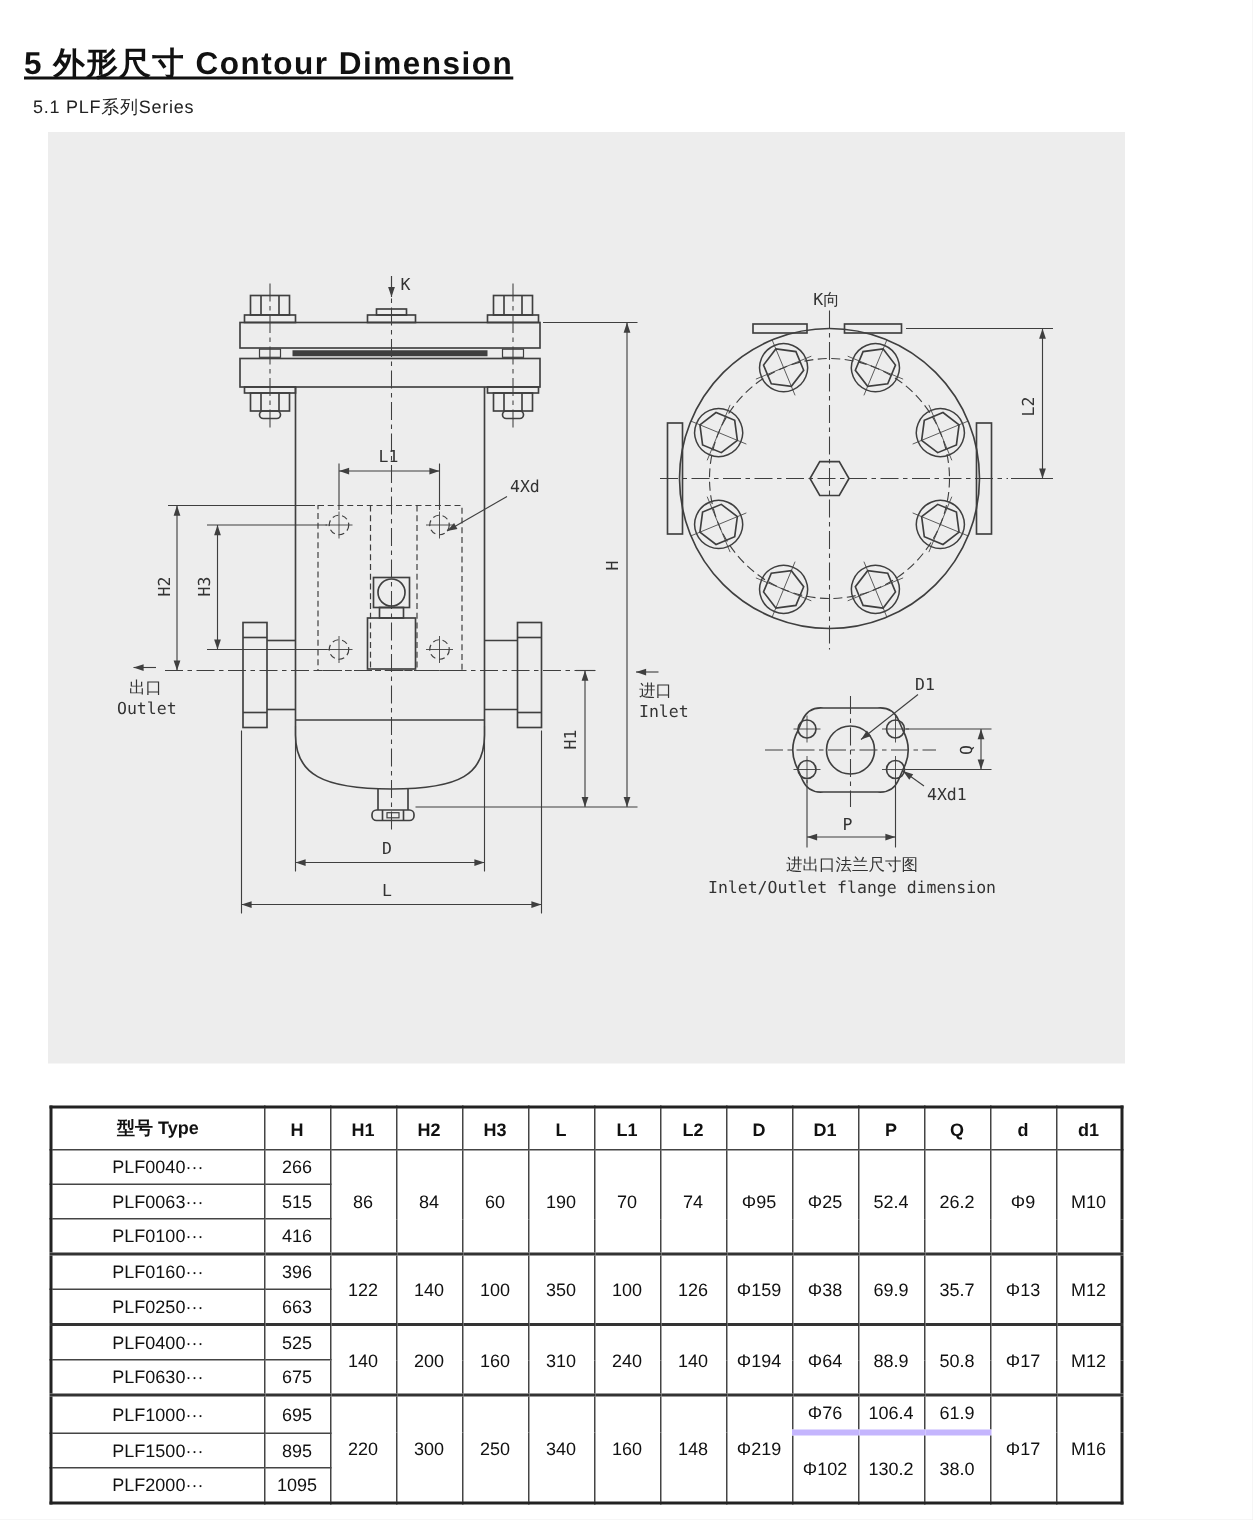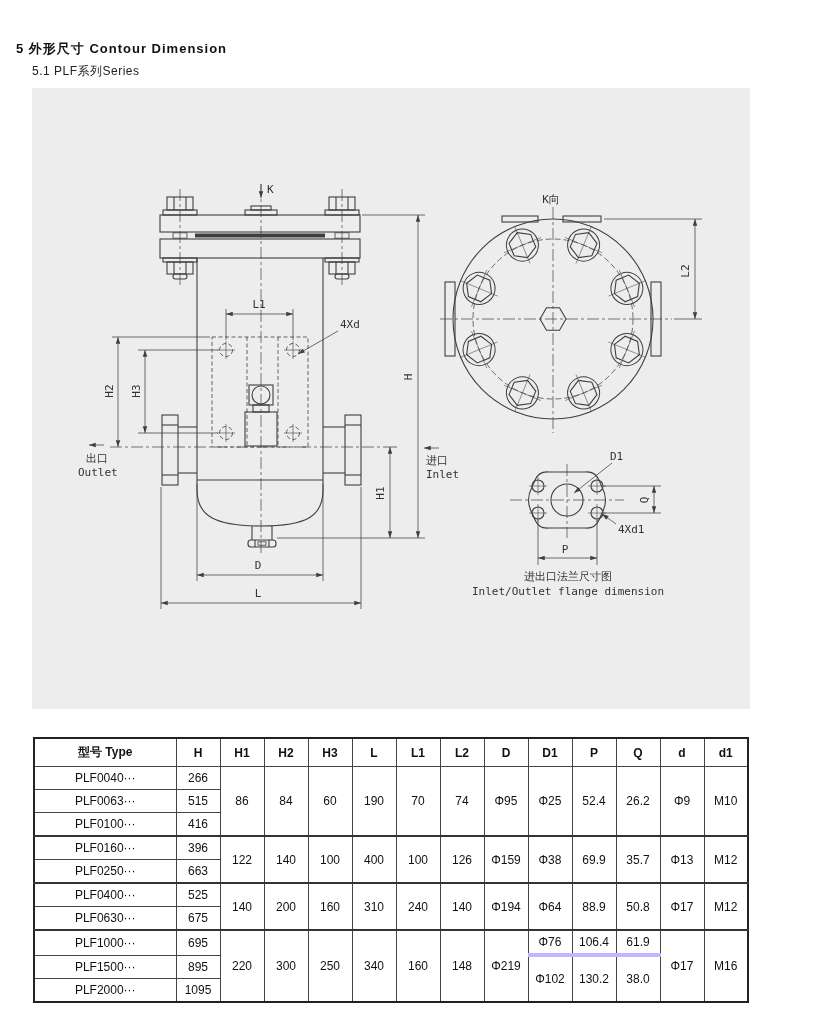--- a/index.html
+++ b/index.html
@@ -1,25 +1,25 @@
 <!DOCTYPE html>
 <html><head>
 <meta charset="utf-8">
 <style>
   html,body{margin:0;padding:0;}
   body{
     width:835px;height:1013px;position:relative;background:#ffffff;
     font-family:"Liberation Sans", sans-serif;color:#1a1a1a;overflow:hidden;
   }
   .title{
-    position:absolute;left:16px;top:40px;font-size:13px;font-weight:bold;
-    letter-spacing:1px;color:#111;
+    position:absolute;left:16px;top:28px;font-size:21px;font-weight:bold;
+    letter-spacing:1px;color:#111;text-decoration:underline;
   }
   .subtitle{
-    position:absolute;left:32px;top:63px;font-size:12px;color:#222;letter-spacing:.5px;
+    position:absolute;left:22px;top:63px;font-size:12px;color:#222;letter-spacing:.5px;
   }
   .panel{
     position:absolute;left:32px;top:88px;width:718px;height:621px;background:#ededed;
   }
   .panel svg{display:block;width:718px;height:621px;}
   svg text{
     font-family:"DejaVu Sans Mono", monospace;font-size:11px;fill:#333;
   }
   .dimtable{
     position:absolute;left:33px;top:737px;width:594px;border-collapse:collapse;
@@ -329,21 +329,21 @@
   <tr>
     <td>PLF0100···</td>
     <td>416</td>
   </tr>
   <tr class="group-start">
     <td>PLF0160···</td>
     <td>396</td>
     <td rowspan="2">122</td>
     <td rowspan="2">140</td>
     <td rowspan="2">100</td>
-    <td rowspan="2">400</td>
+    <td rowspan="2">350</td>
     <td rowspan="2">100</td>
     <td rowspan="2">126</td>
     <td rowspan="2">Φ159</td>
     <td rowspan="2">Φ38</td>
     <td rowspan="2">69.9</td>
     <td rowspan="2">35.7</td>
     <td rowspan="2">Φ13</td>
     <td rowspan="2">M12</td>
   </tr>
   <tr>

